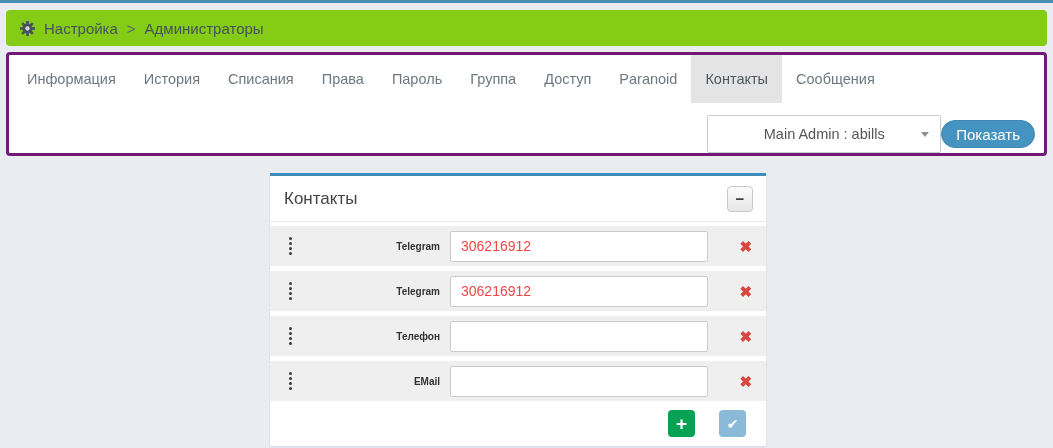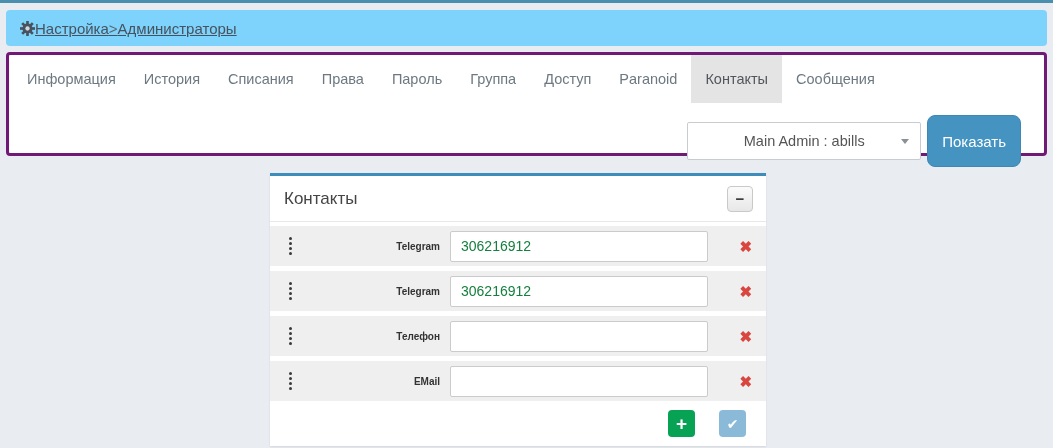--- a/index.html
+++ b/index.html
@@ -2,54 +2,54 @@
 <html><head>
 <meta charset="utf-8">
 <style>
   * { margin:0; padding:0; box-sizing:border-box; }
   html,body { width:1053px; height:448px; overflow:hidden; }
   body { background:#e9edf2; font-family:"Liberation Sans", sans-serif; }
 
   .top-strip { height:3px; background:#4a8fad; }
 
   .breadcrumb-bar {
-    margin:7px 6px 0 6px; height:36px; background:#7dd3fc; border-radius:4px;
-    display:flex; align-items:center; padding:0 14px; 
-    color:#47525e; font-size:15px;text-decoration:underline;
+    margin:7px 6px 0 6px; height:36px; background:#84cc16; border-radius:4px;
+    display:flex; align-items:center; padding:0 14px; gap:9px;
+    color:#47525e; font-size:15px;
   }
   .breadcrumb-bar .sep { color:#5a6570; }
 
   .tabs-card {
     margin:6px 6px 0 6px; background:#ffffff;
     border:3px solid #701a75; border-radius:4px; height:104px;
   }
   .tabs-row { display:flex; height:48px; padding-left:4px; }
   .tab {
     display:flex; align-items:center; padding:0 14px;
     font-size:14.5px; color:#6d7881; cursor:pointer; white-space:nowrap;
   }
   .tab.active { background:#e4e4e4; color:#51575c; }
 
   .controls-row {
     display:flex; justify-content:flex-end; align-items:center;
-    padding:12px 23px 0 0; gap:6px;
+    padding:12px 9px 0 0; 
   }
   .admin-select {
     width:234px; height:38px; background:#fff; border:1px solid #c8ccd0;
     border-radius:2px; display:flex; align-items:center; justify-content:center;
     position:relative; font-size:14.5px; color:#555; cursor:pointer;
   }
   .admin-select .caret {
     position:absolute; right:11px; top:16px; width:0; height:0;
     border-left:4.5px solid transparent; border-right:4.5px solid transparent;
     border-top:5px solid #8a9096;
   }
   .show-btn {
-    height:52px; padding:0 14px; background:#4493c1; border:1px solid #3f88b4;
-    border-radius:8px; color:#fff; font-size:15px; display:flex; align-items:center;
+    height:28px; padding:0 14px; background:#4493c1; border:1px solid #3f88b4;
+    border-radius:14px; color:#fff; font-size:15px; display:flex; align-items:center;
     cursor:pointer;
   }
 
   .panel {
     width:496px; margin:17px 0 0 270px; background:#fff;
     border-top:3px solid #3e8cba; box-shadow:0 1px 2px rgba(0,0,0,.10);
   }
   .panel-header {
     height:46px; display:flex; align-items:center; justify-content:space-between;
     padding:0 13px 0 14px; border-bottom:1px solid #e8e8e8;
@@ -70,21 +70,21 @@
   .drag-handle {
     width:40px; display:flex; flex-direction:column; align-items:center;
     gap:2px; cursor:grab;
   }
   .drag-handle i { width:3px; height:3px; border-radius:50%; background:#3a3a3a; }
   .row-label {
     flex:0 0 130px; text-align:right; font-size:10px; font-weight:bold; color:#333;
   }
   .row-input {
     margin-left:10px; width:258px; height:31px; border:1px solid #cbcbcb;
-    border-radius:2px; padding:0 10px; font-size:14px; color:#15803d;
+    border-radius:2px; padding:0 10px; font-size:14px; color:#ef4444;
     font-family:"Liberation Sans", sans-serif; background:#fff; outline:none;
   }
   .delete-btn {
     margin-left:auto; margin-right:14px; color:#d9463f; font-size:15px;
     font-weight:bold; cursor:pointer; line-height:1;
   }
 
   .panel-footer {
     display:flex; justify-content:flex-end; align-items:center;
     gap:24px; padding:4px 20px 9px 0;

